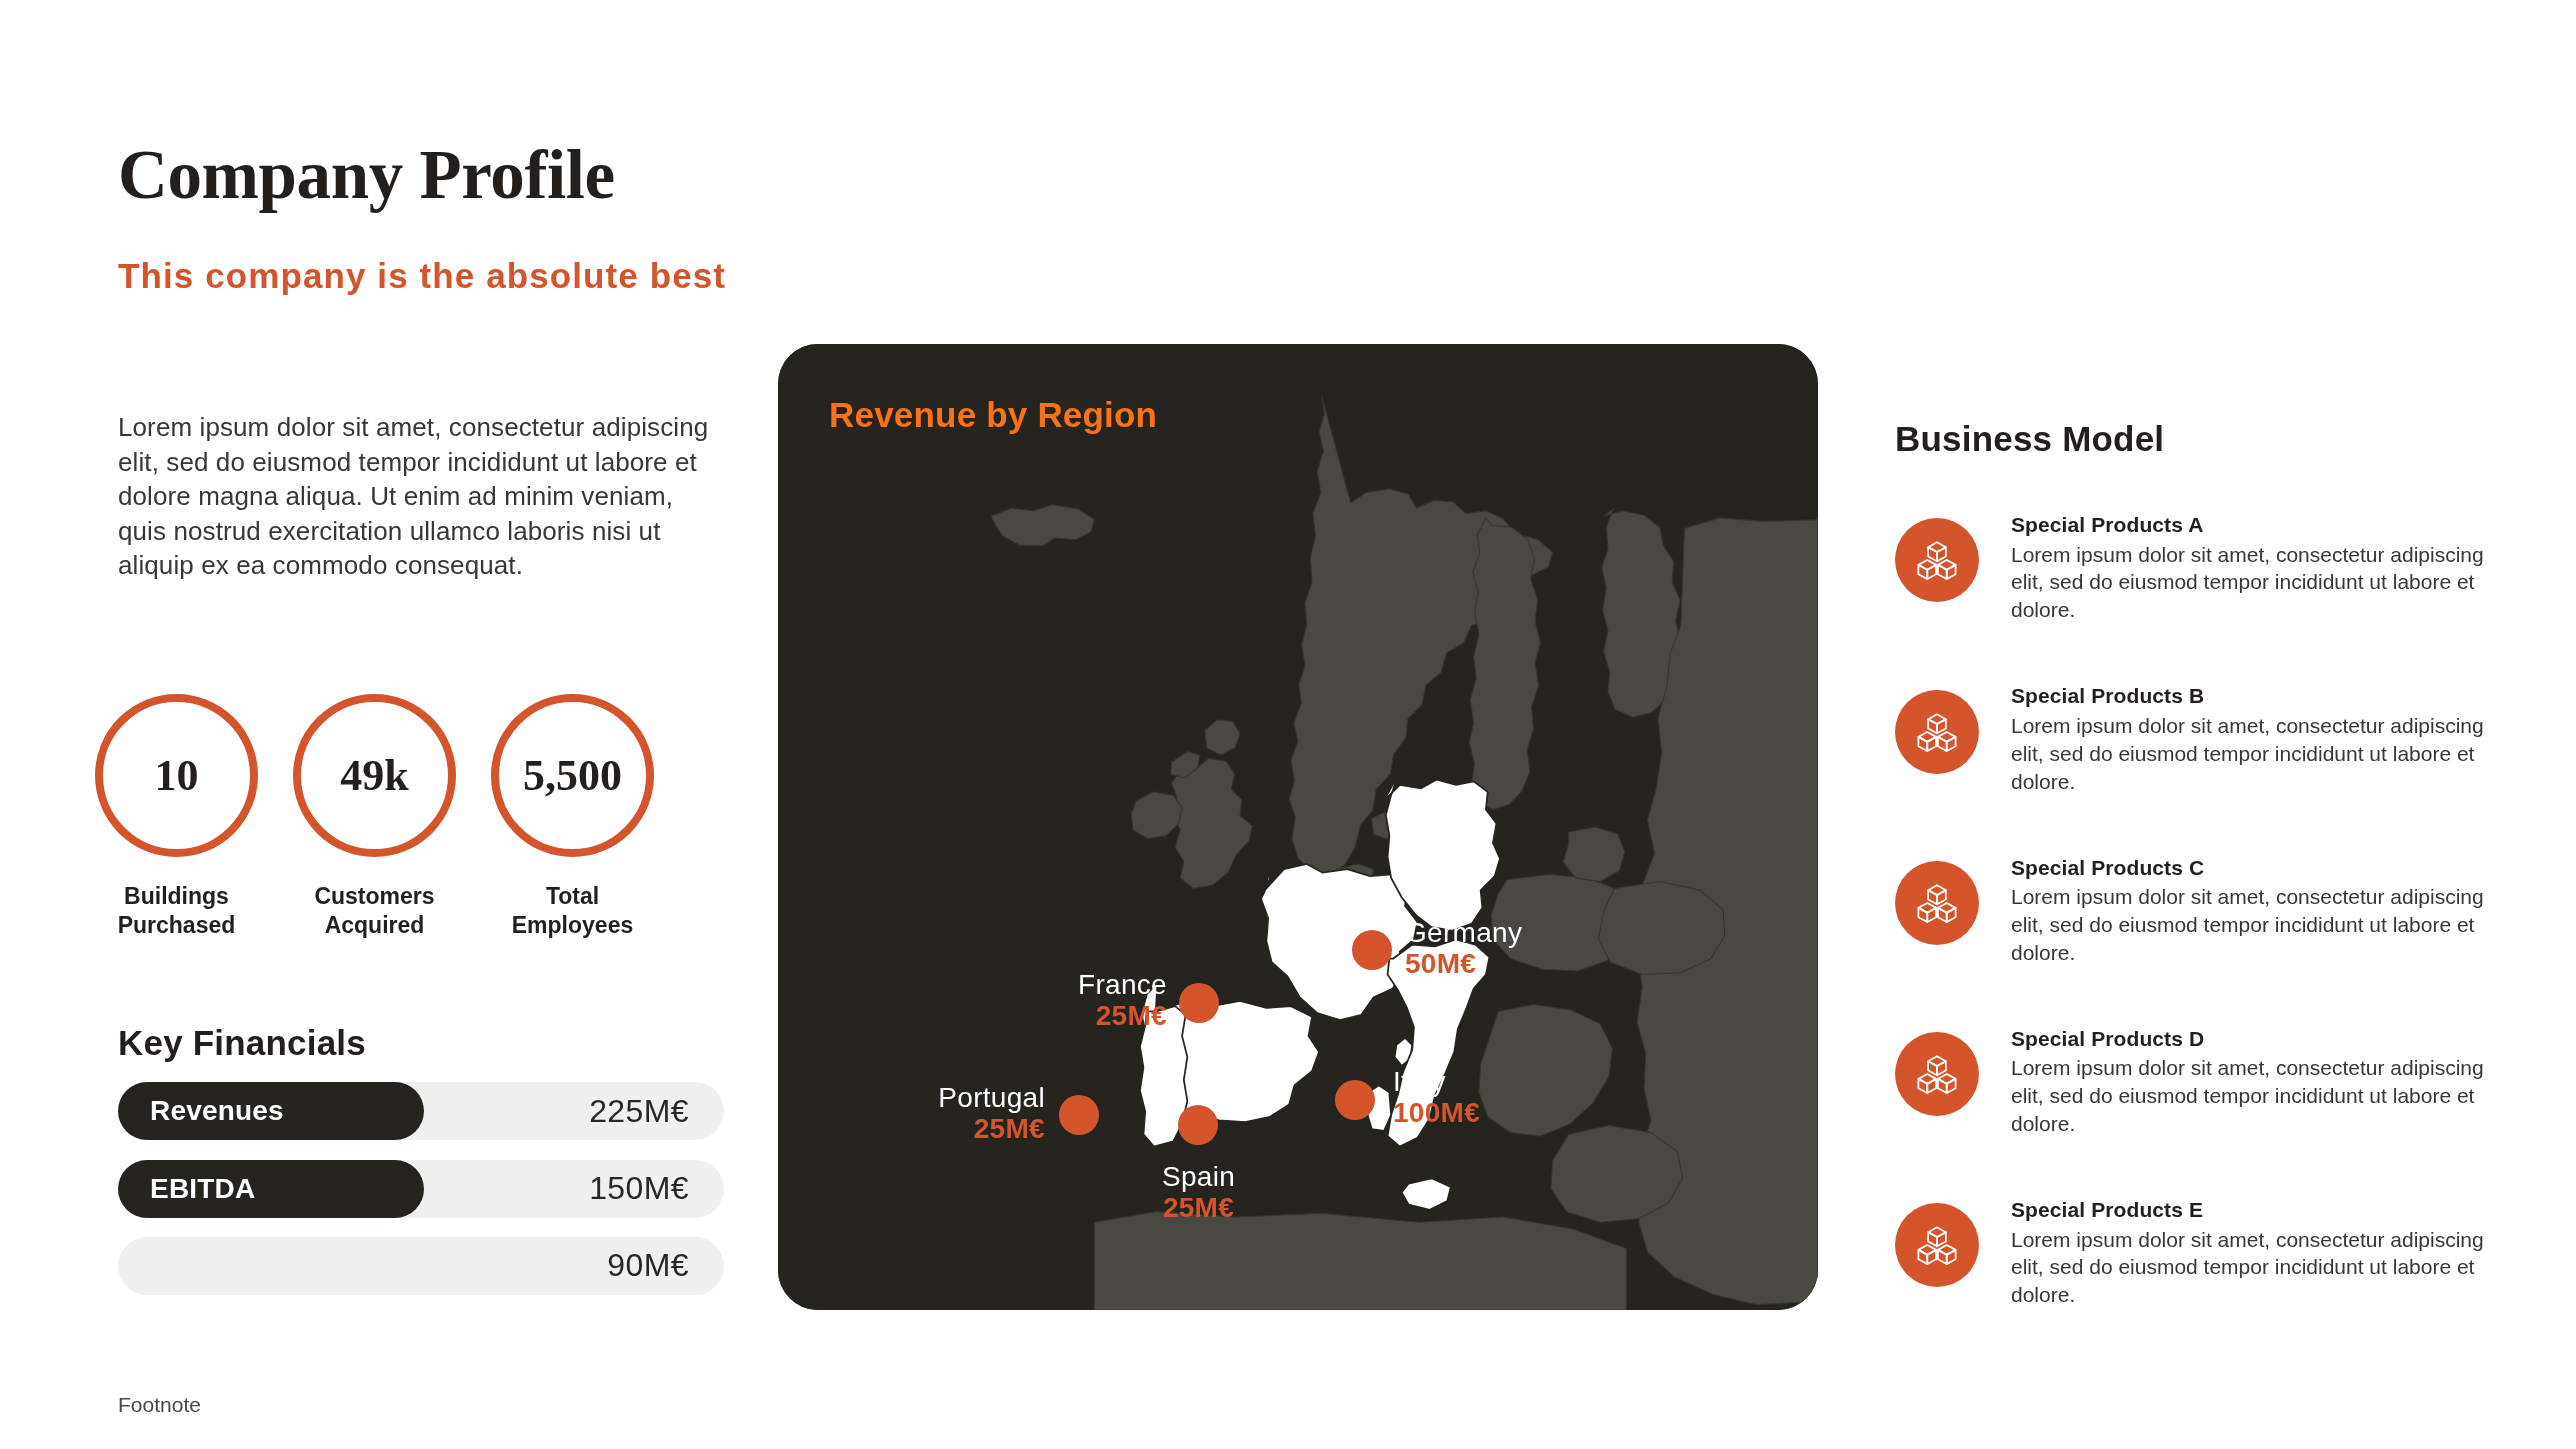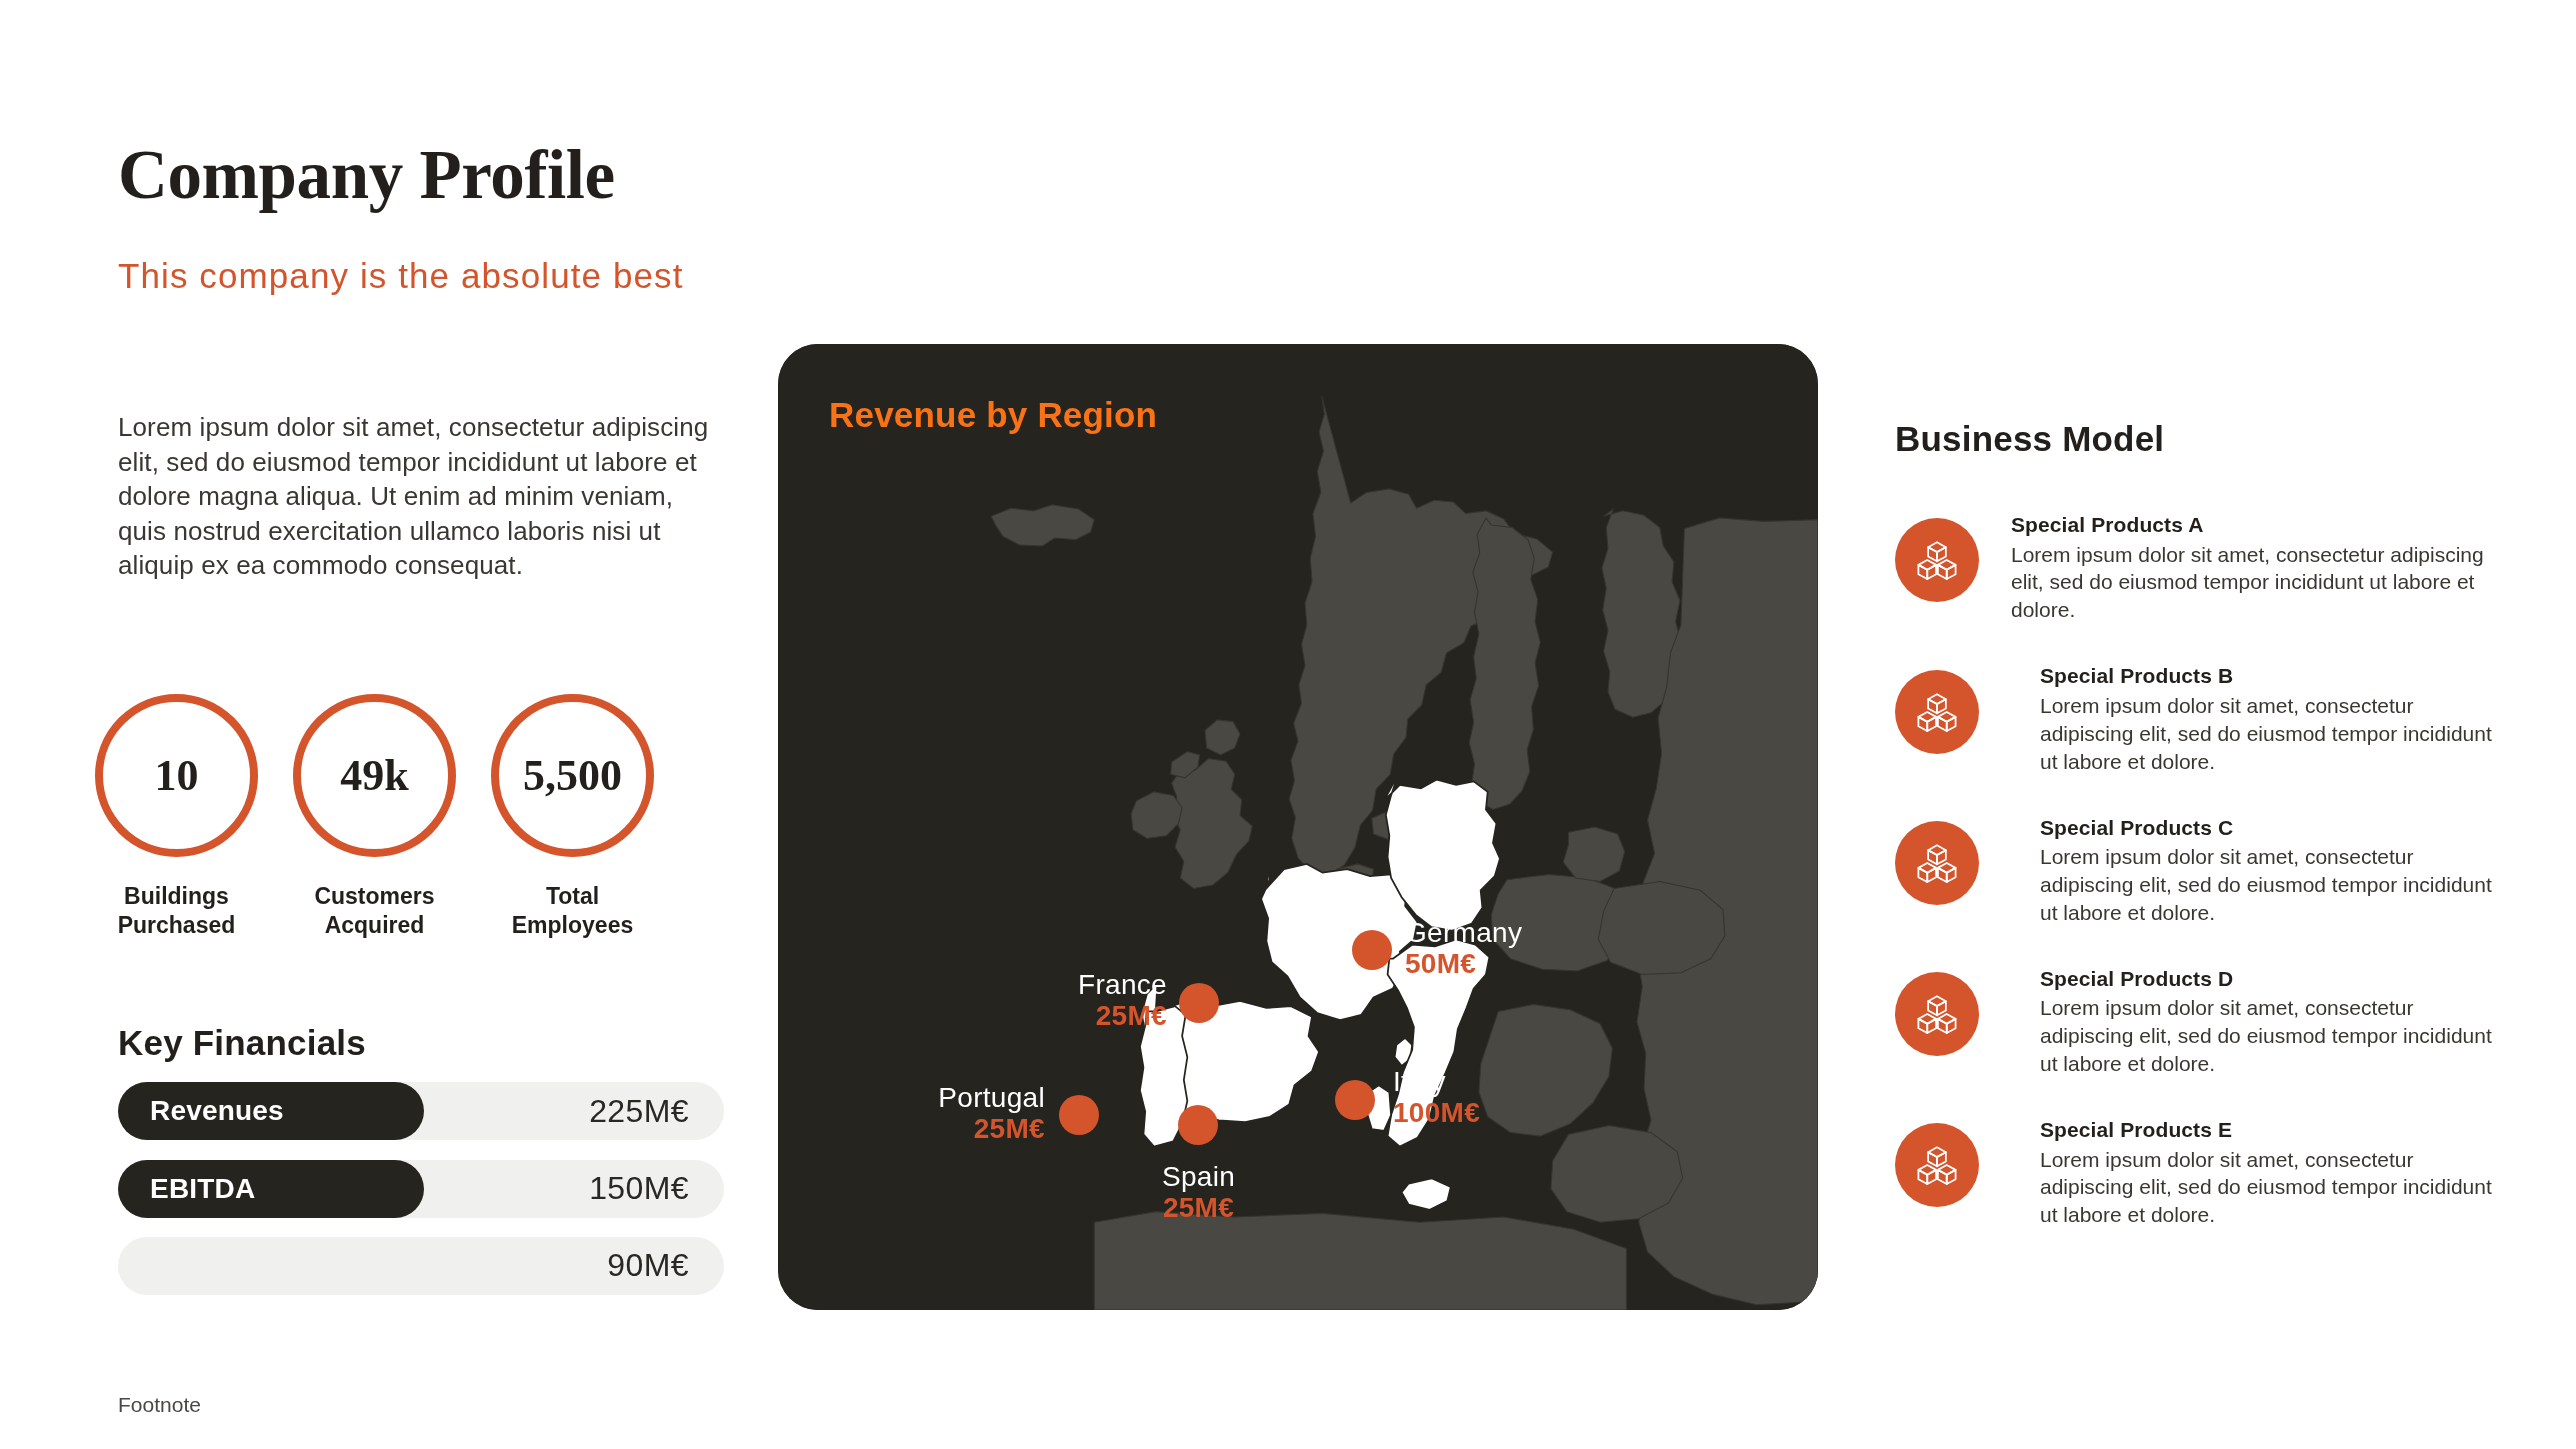--- a/index.html
+++ b/index.html
@@ -14,21 +14,21 @@
 
   
   #page-title{
     position:absolute; left:118px; top:141px;
     font-family:"Liberation Serif", serif;
     font-weight:700; font-size:69px; letter-spacing:-0.4px;
     color:#231f1c; line-height:1;
   }
   #page-subtitle{
     position:absolute; left:118px; top:256px;
-    font-weight:400; font-size:35px; letter-spacing:1.1px;
+    font-weight:700; font-size:35px; letter-spacing:1.1px;
     color:#d4542c;
   }
 
   
   #about-col{ position:absolute; left:118px; top:378px; width:606px; }
   .section-h{
     font-weight:700; font-size:35px; letter-spacing:0.2px; color:#231f1c;
   }
   #about-body{
     margin-top:32px; font-size:26px; line-height:1.33; color:#3a3733;
@@ -103,21 +103,21 @@
   .map-dot{
     position:absolute; width:40px; height:40px; border-radius:50%;
     background:#d4542c; z-index:6;
   }
 
   
   #bm-col{ position:absolute; left:1895px; top:378px; width:615px; }
   #bm-head{ font-weight:700; font-size:35px; color:#231f1c; letter-spacing:0.2px;margin-top:41px; }
   .bm-item{ display:flex; align-items:flex-start; margin-top:0; }
   #bm-list{ margin-top:54px; }
-  .bm-item + .bm-item{ margin-top:40px;gap:29px; }
+  .bm-item + .bm-item{ margin-top:60px; }
   .bm-icon{
     flex:0 0 auto; width:84px; height:84px; border-radius:50%;
     background:#d4542c; display:flex; align-items:center; justify-content:center;
     margin-right:32px; margin-top:5.3px;
   }
   .bm-text{ flex:1 1 auto; padding-top:0; }
   .bm-title{ font-weight:700; font-size:21px; color:#231f1c; letter-spacing:0.1px; }
   .bm-body{ margin-top:3.5px; font-size:21px; line-height:1.33; color:#3a3733; font-weight:400; }
 </style>
 </head>

